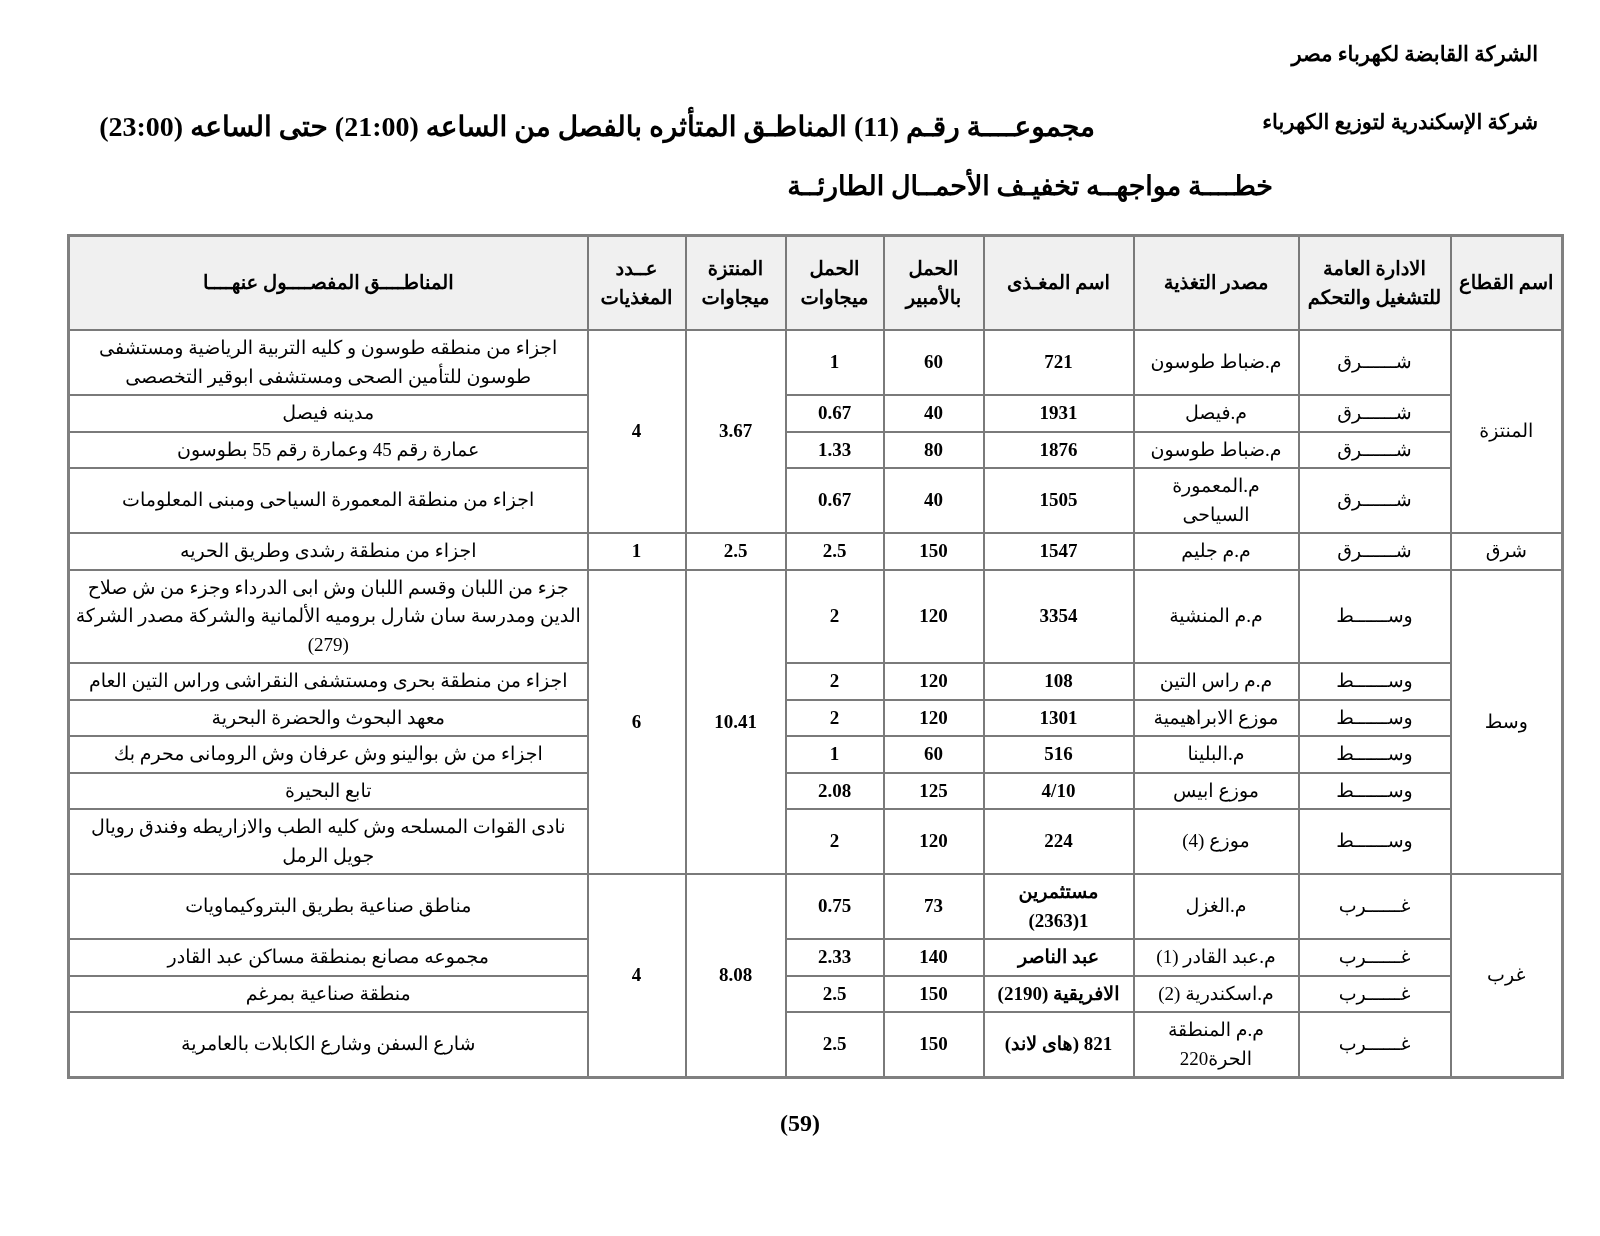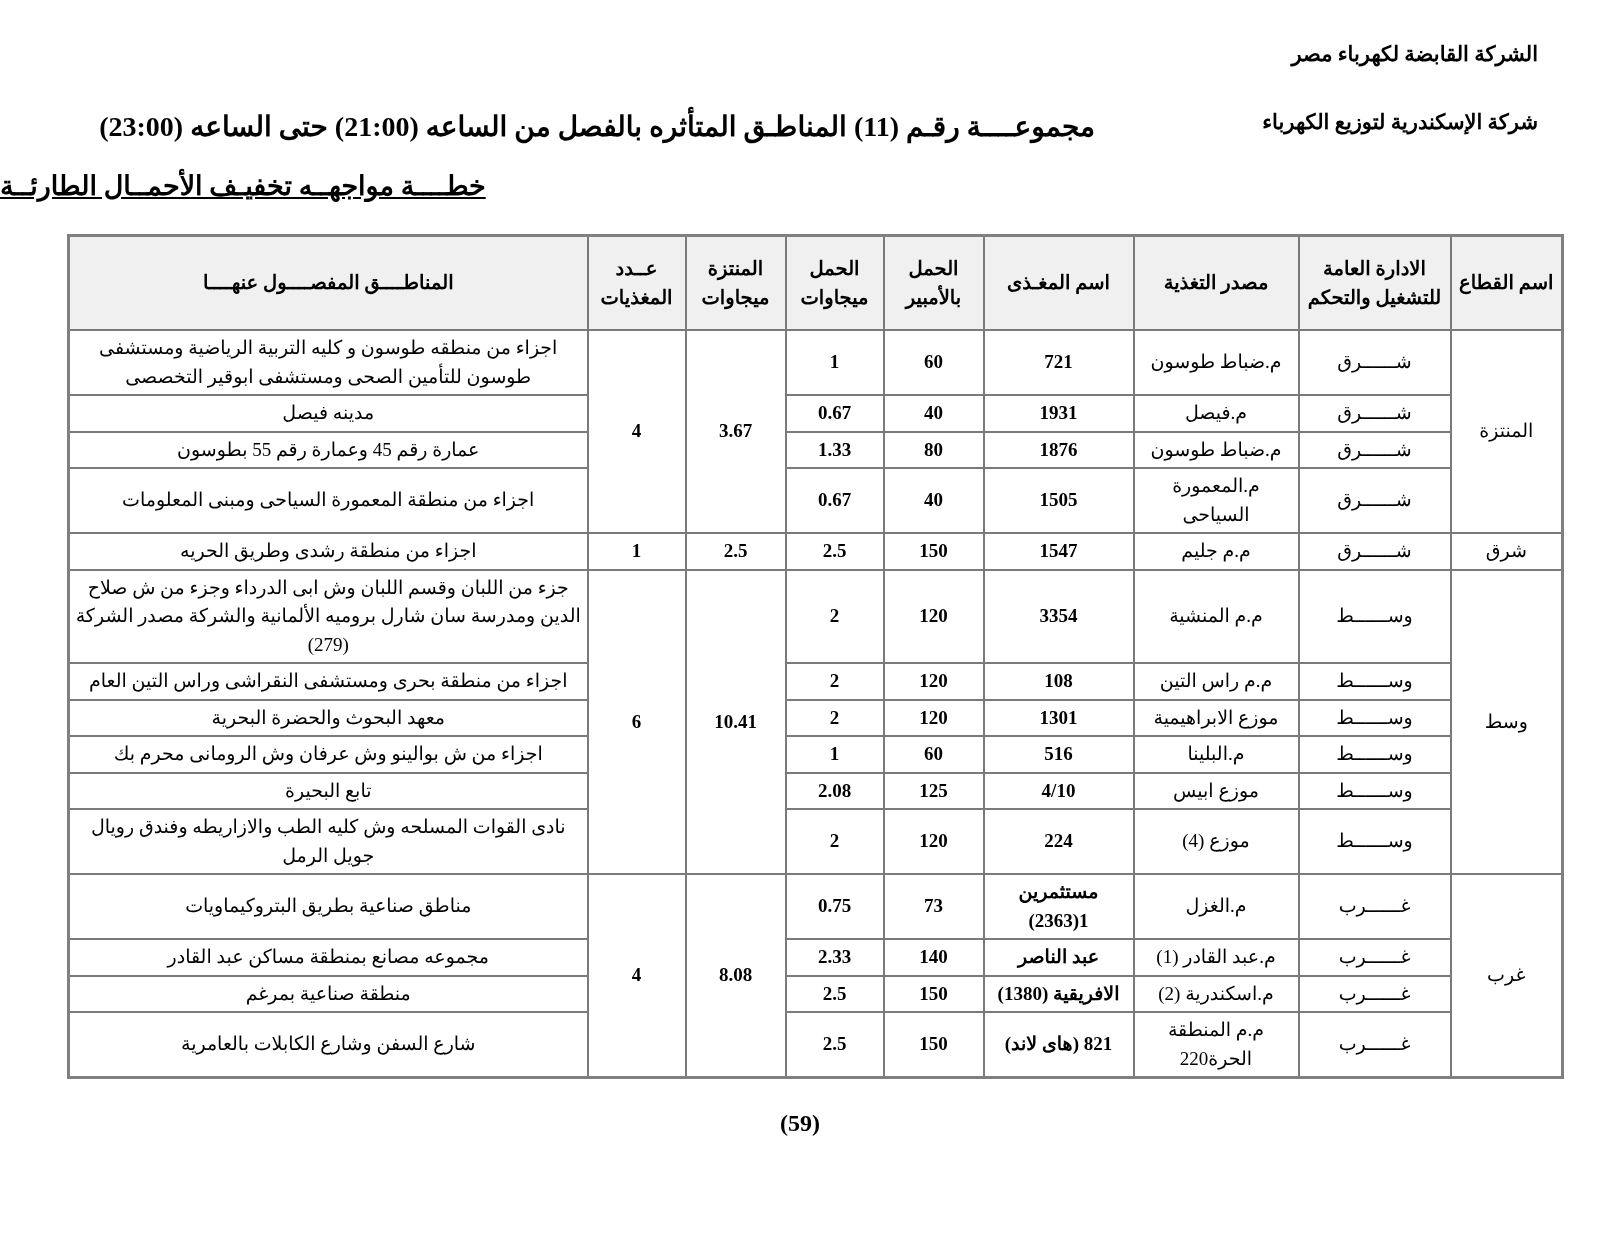--- a/index.html
+++ b/index.html
@@ -49,25 +49,24 @@
     font-size: 28px;
     font-weight: bold;
     direction: rtl;
     white-space: nowrap;
   }
   .doc-title {
     position: absolute;
     top: 170px;
     left: 0;
     width: 1273px;
-    text-align: left;
+    text-align: right;
     font-size: 27px;
     font-weight: bold;
     direction: rtl;
-    text-decoration: underline;
   }
 
   
   .tbl-wrap {
     position: absolute;
     top: 234px;
     right: 36px;
     width: 1494px;
   }
   table.plan {
@@ -305,21 +304,21 @@
             <td class="dept">غــــــرب</td>
             <td class="source">م.عبد القادر (1)</td>
             <td class="feeder">عبد الناصر</td>
             <td class="num">140</td>
             <td class="num">2.33</td>
             <td class="areas">مجموعه مصانع بمنطقة مساكن عبد القادر</td>
           </tr>
           <tr>
             <td class="dept">غــــــرب</td>
             <td class="source">م.اسكندرية (2)</td>
-            <td class="feeder">الافريقية (1380)</td>
+            <td class="feeder">الافريقية (2190)</td>
             <td class="num">150</td>
             <td class="num">2.5</td>
             <td class="areas">منطقة صناعية بمرغم</td>
           </tr>
           <tr>
             <td class="dept">غــــــرب</td>
             <td class="source">م.م المنطقة الحرة220</td>
             <td class="feeder">821 (هاى لاند)</td>
             <td class="num">150</td>
             <td class="num">2.5</td>

